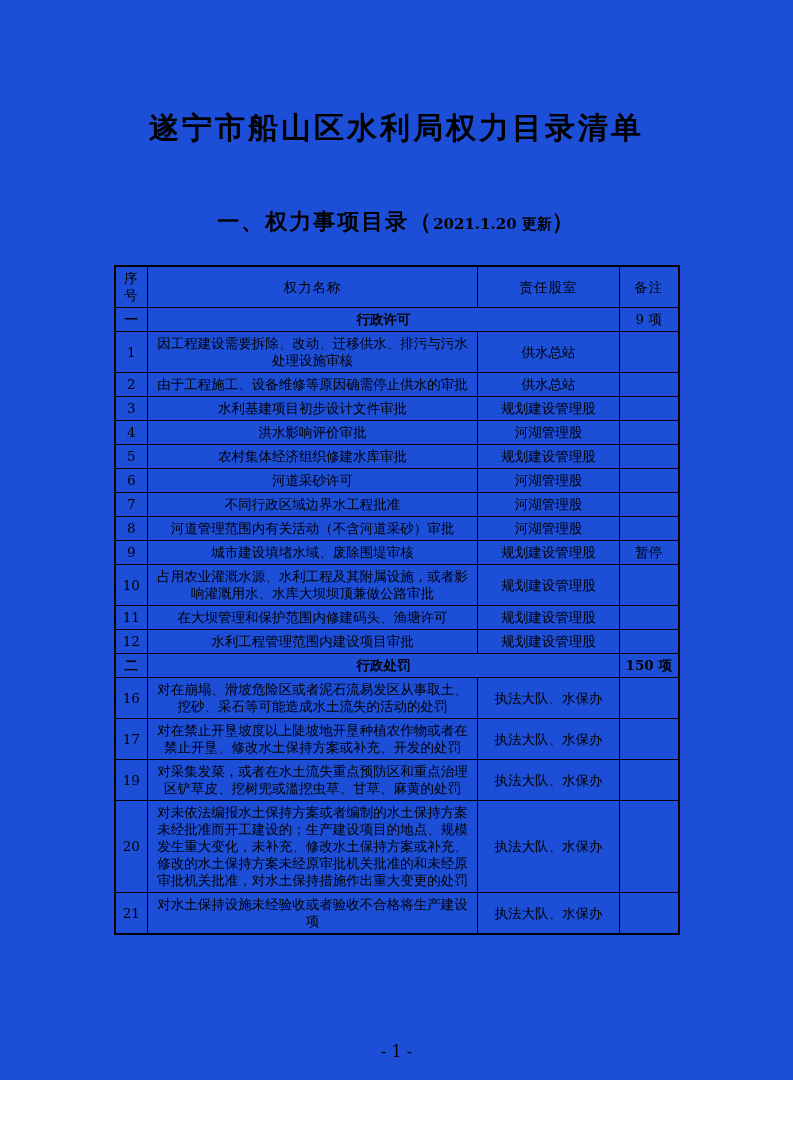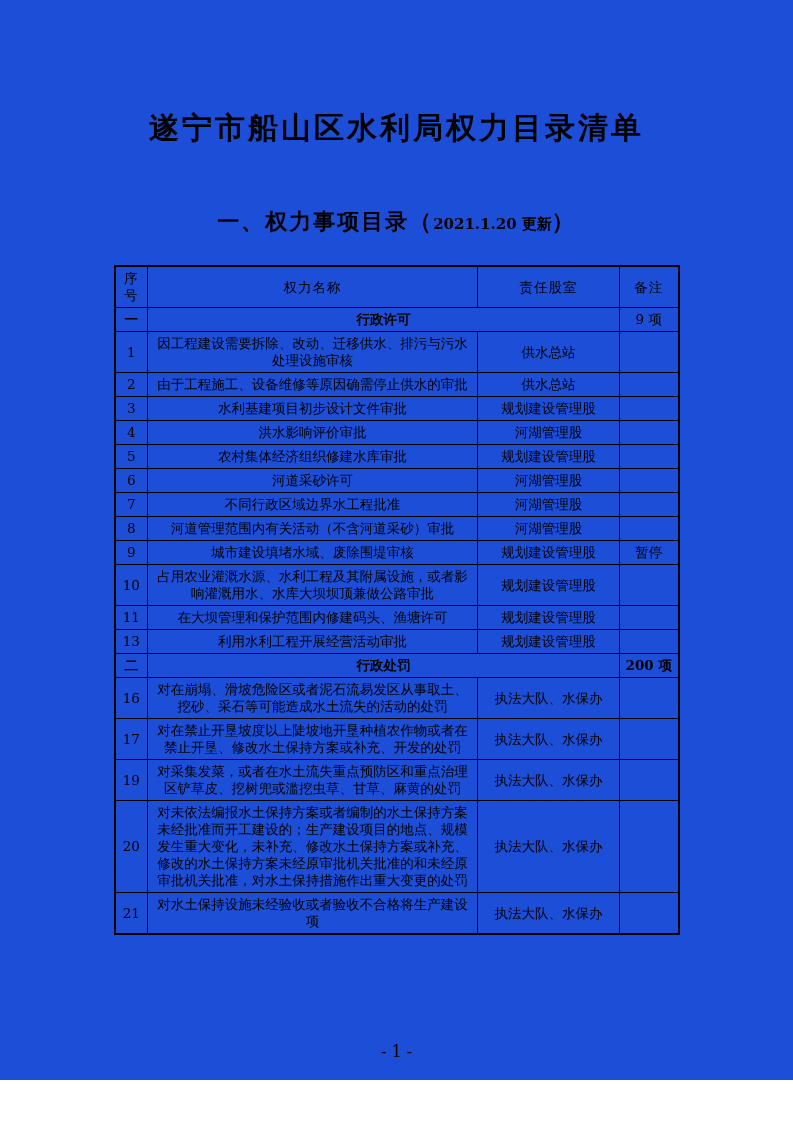--- a/index.html
+++ b/index.html
@@ -161,29 +161,29 @@
           <td>规划建设管理股</td>
           <td></td>
         </tr>
         <tr>
           <td>11</td>
           <td>在大坝管理和保护范围内修建码头、渔塘许可</td>
           <td>规划建设管理股</td>
           <td></td>
         </tr>
         <tr>
-          <td>13</td>
-          <td>利用水利工程开展经营活动审批</td>
+          <td>12</td>
+          <td>水利工程管理范围内建设项目审批</td>
           <td>规划建设管理股</td>
           <td></td>
         </tr>
         <tr>
           <td class="bold">二</td>
           <td colspan="2" class="bold">行政处罚</td>
-          <td class="bold">200 项</td>
+          <td class="bold">150 项</td>
         </tr>
         <tr>
           <td>16</td>
           <td>对在崩塌、滑坡危险区或者泥石流易发区从事取土、挖砂、采石等可能造成水土流失的活动的处罚</td>
           <td>执法大队、水保办</td>
           <td></td>
         </tr>
         <tr>
           <td>17</td>
           <td>对在禁止开垦坡度以上陡坡地开垦种植农作物或者在禁止开垦、修改水土保持方案或补充、开发的处罚</td>

